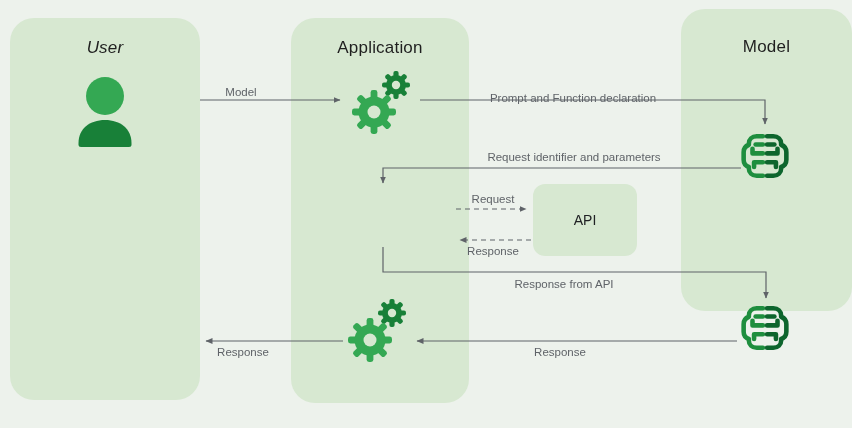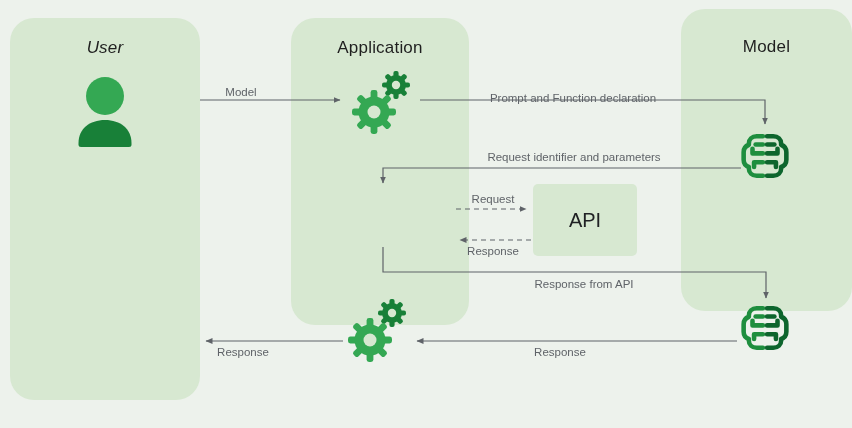--- a/index.html
+++ b/index.html
@@ -7,41 +7,41 @@
   body {
     font-family:"Liberation Sans", sans-serif;
     background:#edf2ec;
   }
   .canvas {
     position:relative; width:852px; height:428px;
     background:#edf2ec; overflow:hidden;
   }
   .lane { position:absolute; background:#d7e8d1; border-radius:24px; }
   #lane-user        { left:10px;  top:18px; width:190px; height:382px;font-style:italic; }
-  #lane-application { left:291px; top:18px; width:178px; height:307px; }
+  #lane-application { left:291px; top:18px; width:178px; height:385px; }
   #lane-model       { left:681px; top:9px;  width:171px; height:302px; }
   .lane-title { text-align:center; padding-top:20px; font-size:17px; color:#1f1f1f; letter-spacing:.2px; }
   #lane-model .lane-title { padding-top:28px; }
 
   .icon { position:absolute; line-height:0; }
   #icon-person       { left:75px;  top:70px; }
   #icon-gears-top    { left:340px; top:68px; }
   #icon-gears-bottom { left:336px; top:296px; }
   #icon-model-top    { left:740px; top:131px; }
   #icon-model-bottom { left:740px; top:303px; }
 
   .node { position:absolute; display:flex; align-items:center; justify-content:center; color:#202124; }
   #node-function-call {
     left:318px; top:190px; width:135px; height:57px;
     background:#c8e0c0; border:1.6px dashed #444746; border-radius:10px;
     font-size:16.5px;
   }
   #node-api {
     left:533px; top:184px; width:104px; height:72px;
-    background:#d7e8d1; border-radius:5px; font-size:20px;
+    background:#d7e8d1; border-radius:12px; font-size:14px;
   }
 
   svg.arrows { position:absolute; left:0; top:0; }
   .arrows .edge { stroke:#5f6368; stroke-width:1.2; fill:none; }
   .arrows .edge.dashed { stroke-dasharray:5 4; }
   .arrows .arrowhead { fill:#5f6368; stroke:none; }
 
   .edge-label {
     position:absolute; transform:translateX(-50%);
     font-size:11.5px; color:#5f6368; white-space:nowrap;
@@ -163,17 +163,17 @@
 
   <div class="node" id="node-api">
     <span>API</span>
   </div>
 
   <div class="edge-label" style="left:241px; top:86px">Model</div>
   <div class="edge-label" style="left:573px; top:92px">Prompt and Function declaration</div>
   <div class="edge-label" style="left:574px; top:151px">Request identifier and parameters</div>
   <div class="edge-label" style="left:493px; top:193px">Request</div>
   <div class="edge-label" style="left:493px; top:245px">Response</div>
-  <div class="edge-label" style="left:584px; top:278px">Response from API</div>
+  <div class="edge-label" style="left:564px; top:278px">Response from API</div>
   <div class="edge-label" style="left:560px; top:346px">Response</div>
   <div class="edge-label" style="left:243px; top:346px">Response</div>
 
 </div>
 
 </body></html>

